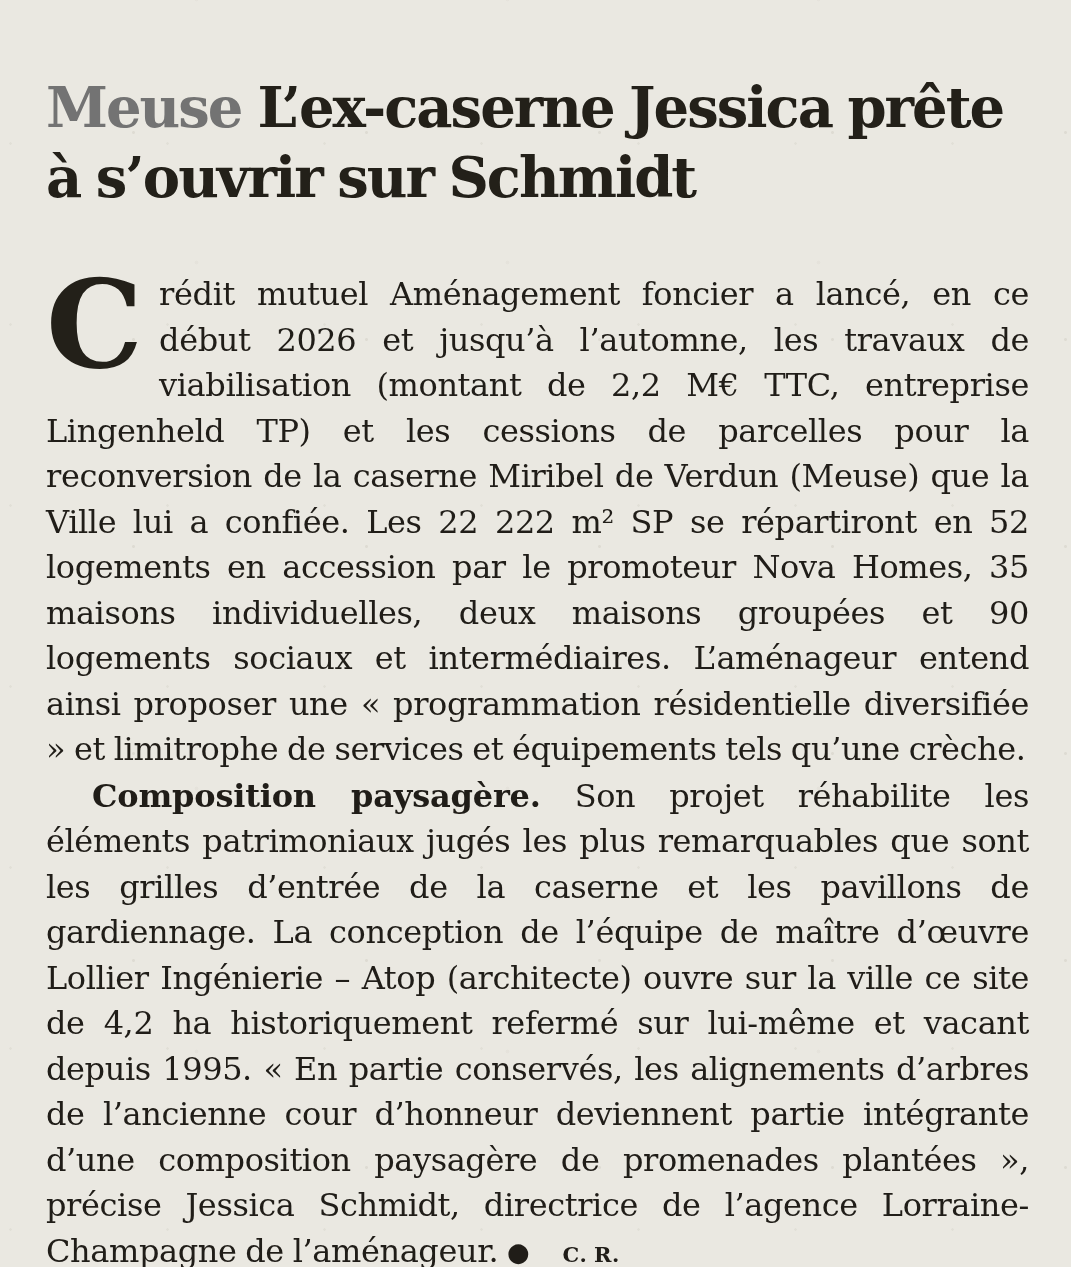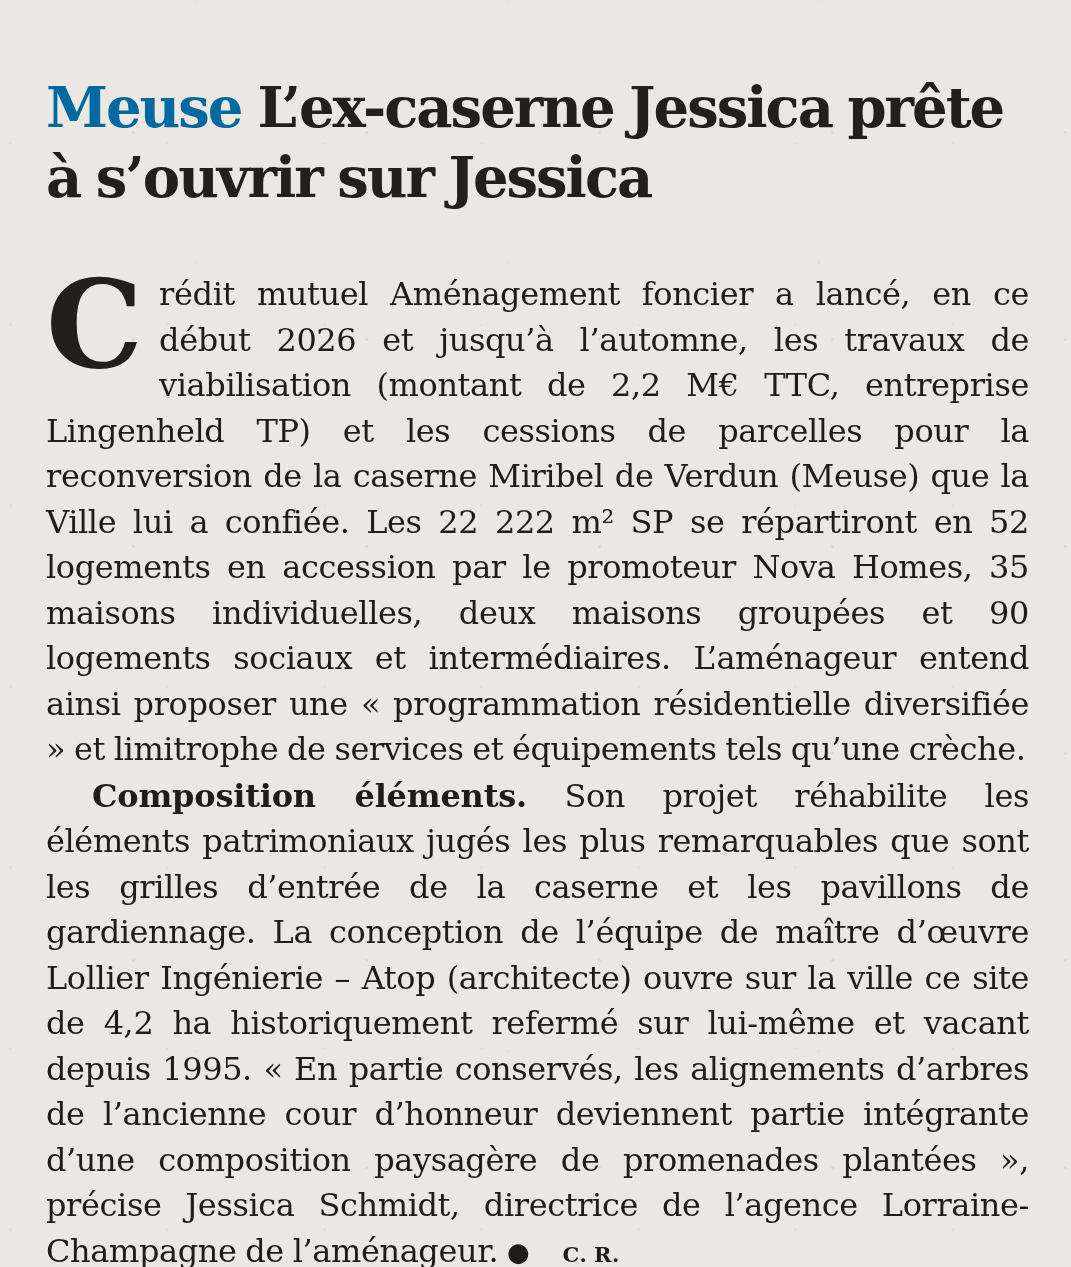--- a/index.html
+++ b/index.html
@@ -33,21 +33,21 @@
   .headline {
     margin: 0 0 60px 0;
     font-size: 56px;
     line-height: 70px;
     font-weight: bold;
     letter-spacing: -2px;
     word-spacing: -2px;
     color: #232019;
   }
   .kicker {
-    color: #0369a1;
+    color: #737373;
     margin-right: 16px;
   }
   
   .bodycopy {
     width: 983px;
     font-size: 32px;
     line-height: 45.5px;
     letter-spacing: -0.4px;
     word-spacing: -1px;
     text-align: justify;
@@ -84,23 +84,23 @@
     margin-left: 24px;
   }
 </style>
 </head>
 <body>
 
 <div class="page">
 
   <h1 class="headline">
     <span class="kicker">Meuse</span><span>L’ex-caserne Jessica prête</span><br>
-    <span>à s’ouvrir sur Jessica</span>
+    <span>à s’ouvrir sur Schmidt</span>
   </h1>
 
   <p class="bodycopy para1"><span class="dropcap">C</span><span>rédit mutuel Aménagement foncier a lancé, en ce début 2026 et jusqu’à l’automne, les travaux de viabilisation (montant de 2,2 M€ TTC, entreprise Lingenheld TP) et les cessions de parcelles pour la reconversion de la caserne Miribel de Verdun (Meuse) que la Ville lui a confiée. Les 22 222 m² SP se répartiront en 52 logements en accession par le promoteur Nova Homes, 35 maisons individuelles, deux maisons groupées et 90 logements sociaux et intermédiaires. L’aménageur entend ainsi proposer une « programmation résidentielle diversifiée » et limitrophe de services et équipements tels qu’une crèche.</span></p>
 
-  <p class="bodycopy para2"><span class="lead">Composition éléments.</span>
+  <p class="bodycopy para2"><span class="lead">Composition paysagère.</span>
     <span>Son projet réhabilite les éléments patrimoniaux jugés les plus remarquables que sont les grilles d’entrée de la caserne et les pavillons de gardiennage. La conception de l’équipe de maître d’œuvre Lollier Ingénierie – Atop (architecte) ouvre sur la ville ce site de 4,2 ha historiquement refermé sur lui-même et vacant depuis 1995. « En partie conservés, les alignements d’arbres de l’ancienne cour d’honneur deviennent partie intégrante d’une composition paysagère de promenades plantées », précise Jessica Schmidt, directrice de l’agence Lorraine-Champagne de l’aménageur.</span>
     <span class="end-bullet">●</span>
     <span class="author">C. R.</span></p>
 
 </div>
 
 </body></html>

